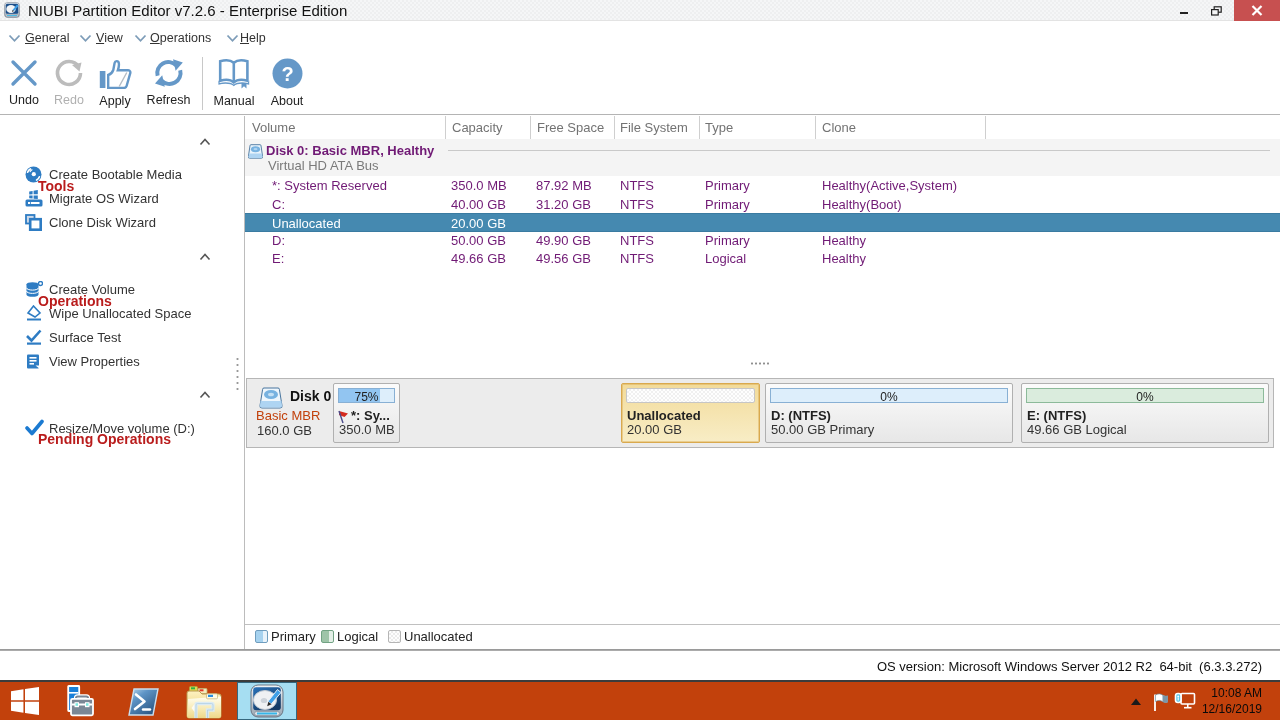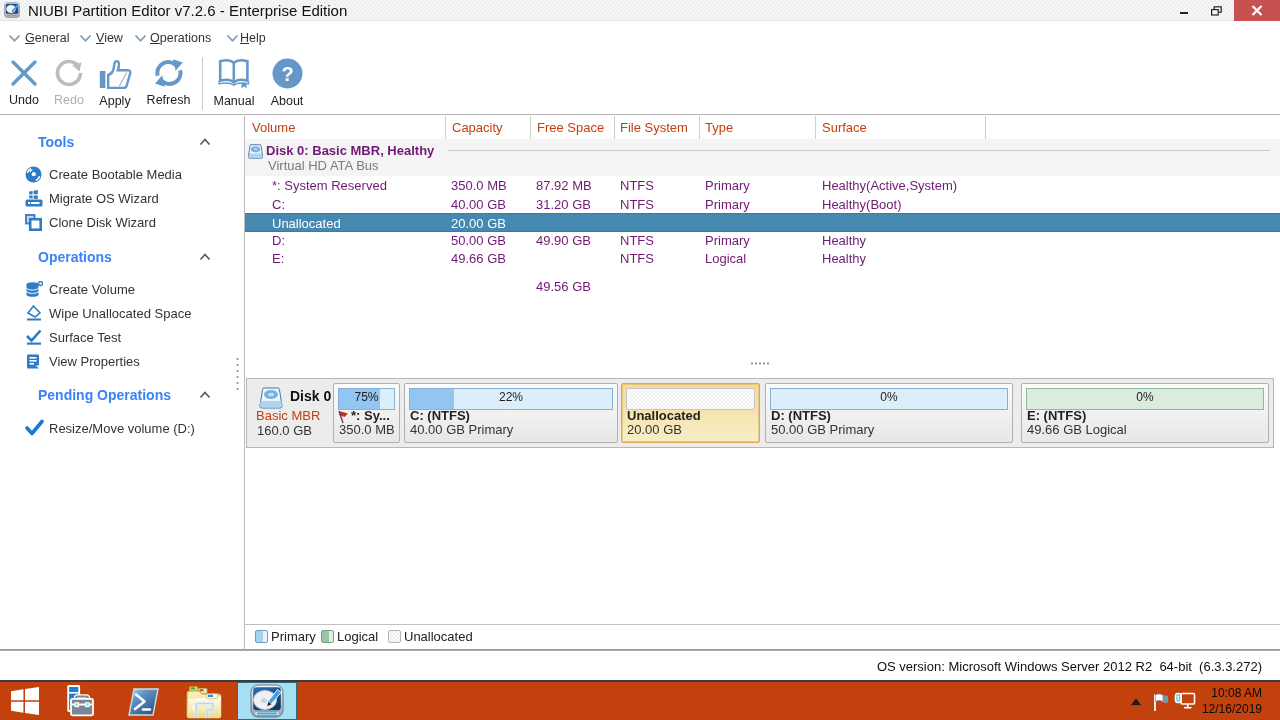--- a/index.html
+++ b/index.html
@@ -26,42 +26,42 @@
 
 
 #toolbar { left:0; top:50px; width:1280px; height:65px; background:#fff; border-bottom:1px solid #b4b4b4; }
 .tb { position:absolute; top:8px; text-align:center; }
 .tb .lbl { font-size:12.5px; color:#222; margin-top:1px; }
 .tb.disabled .lbl { color:#b0b0b0; }
 #tb-sep { left:202px; top:7px; width:1px; height:53px; background:#c8c8c8; }
 
 
 #sidebar { left:0; top:116px; width:244px; height:533px; background:#fff; }
-.side-h { position:absolute; left:38px; font-size:14px; font-weight:bold; color:#3b82f6; }
+.side-h { position:absolute; left:38px; font-size:14px; font-weight:bold; color:#b91c1c;margin-top:44px; }
 .side-chev { position:absolute; left:199px; color:#444; }
 .side-item { position:absolute; left:49px; font-size:13px; color:#333; white-space:nowrap; }
 .side-ico { position:absolute; left:25px; }
 #vsep { left:244px; top:116px; width:1px; height:533px; background:#bcbcbc; }
 
 
 #table { left:245px; top:116px; width:1035px; height:533px; background:#fff; }
-.th { position:absolute; top:4px; font-size:13px; color:#c2410c; }
+.th { position:absolute; top:4px; font-size:13px; color:#737373; }
 .thsep { position:absolute; top:0; width:1px; height:23px; background:#cfcfcf; }
 #thead { position:absolute; left:0; top:0; width:1035px; height:23px; background:#fff; }
 #grouprow { position:absolute; left:0; top:23px; width:1035px; height:37px; background:#f4f4f4; }
 .cell { position:absolute; font-size:13px; color:#701a75; white-space:nowrap; }
 .row { position:absolute; left:0; width:1035px; height:19px; }
 #selrow { background:#4589b0; border-top:1px solid #3a7ba1; border-bottom:1px solid #3a7ba1; }
 #selrow .cell { color:#fff; }
 
 
 #splitdots { left:750px; top:362px; width:19px; height:3px; background-image:radial-gradient(circle, #909090 1px, transparent 1.2px); background-size:4px 3px; background-position:0 50%; }
 #diskmap { left:246px; top:378px; width:1028px; height:70px; background:#ececec; border:1px solid #b6b6b6; }
 .blk { position:absolute; top:4px; height:60px; background:linear-gradient(#fbfbfb,#e7e7e7); border:1px solid #b0b0b0; border-radius:2px; }
-.blk .bar { position:absolute; left:4px; top:4px; right:4px; height:22px; font-size:12px; color:#222; text-align:center; line-height:16px; }
+.blk .bar { position:absolute; left:4px; top:4px; right:4px; height:15px; font-size:12px; color:#222; text-align:center; line-height:16px; }
 .blk .l1 { position:absolute; left:5px; top:24px; font-size:13px; font-weight:bold; color:#222; white-space:nowrap; }
 .blk .l2 { position:absolute; left:5px; top:37.5px; font-size:13px; color:#333; white-space:nowrap; }
 
 
 #legend { left:245px; top:624px; width:1035px; height:25px; background:#fff; border-top:1px solid #c0c0c0; }
 .sw { position:absolute; top:5px; width:13px; height:13px; border-radius:2px; }
 .lg-t { position:absolute; top:4px; font-size:13px; color:#222; }
 
 #appbottom { left:0; top:649px; width:1280px; height:1px; background:#9a9a9a; }
 
@@ -261,21 +261,21 @@
 
 <div class="abs" style="left:236px; top:356px; width:3px; height:36px; background-image:radial-gradient(circle, #999 1px, transparent 1.2px); background-size:3px 6px;"></div>
 
 <div id="table" class="abs">
   <div id="thead">
     <div class="th" style="left:7px;">Volume</div>
     <div class="th" style="left:207px;">Capacity</div>
     <div class="th" style="left:292px;">Free Space</div>
     <div class="th" style="left:375px;">File System</div>
     <div class="th" style="left:460px;">Type</div>
-    <div class="th" style="left:577px;">Surface</div>
+    <div class="th" style="left:577px;">Clone</div>
     <div class="thsep" style="left:200px;"></div>
     <div class="thsep" style="left:285px;"></div>
     <div class="thsep" style="left:369px;"></div>
     <div class="thsep" style="left:454px;"></div>
     <div class="thsep" style="left:570px;"></div>
     <div class="thsep" style="left:740px;"></div>
   </div>
   <div id="grouprow">
     <svg style="position:absolute; left:3px; top:5px;" width="15" height="15" viewBox="0 0 15 15">
         <path d="M3 0.7 L12 0.7 A1 1 0 0 1 13 1.7 L14.6 12.4 A1.4 1.4 0 0 1 13.2 14.2 L1.8 14.2 A1.4 1.4 0 0 1 0.4 12.4 L2 1.7 A1 1 0 0 1 3 0.7 Z" fill="#eaf4fc" stroke="#48759e" stroke-width="0.9"></path>
@@ -311,21 +311,21 @@
     <div class="cell" style="left:27px; top:2px;">D:</div>
     <div class="cell" style="left:206px; top:2px;">50.00 GB</div>
     <div class="cell" style="left:291px; top:2px;">49.90 GB</div>
     <div class="cell" style="left:375px; top:2px;">NTFS</div>
     <div class="cell" style="left:460px; top:2px;">Primary</div>
     <div class="cell" style="left:577px; top:2px;">Healthy</div>
   </div>
   <div class="row" style="top:133px;">
     <div class="cell" style="left:27px; top:2px;">E:</div>
     <div class="cell" style="left:206px; top:2px;">49.66 GB</div>
-    <div class="cell" style="left:291px; top:2px;margin-top:28px;">49.56 GB</div>
+    <div class="cell" style="left:291px; top:2px;">49.56 GB</div>
     <div class="cell" style="left:375px; top:2px;">NTFS</div>
     <div class="cell" style="left:460px; top:2px;">Logical</div>
     <div class="cell" style="left:577px; top:2px;">Healthy</div>
   </div>
 </div>
 
 <div id="splitdots" class="abs"></div>
 <div id="diskmap" class="abs">
   <svg style="position:absolute; left:12px; top:8px;" width="24" height="22" viewBox="0 0 24 22">
       <path d="M5 1 L19 1 A1.4 1.4 0 0 1 20.4 2.4 L23 18.6 A2 2 0 0 1 21 21 L3 21 A2 2 0 0 1 1 18.6 L3.6 2.4 A1.4 1.4 0 0 1 5 1 Z" fill="#eef6fc" stroke="#48759e" stroke-width="1"></path>
@@ -338,25 +338,20 @@
   <div class="abs" style="left:10px; top:44px; font-size:13px; color:#333;">160.0 GB</div>
 
   <div class="blk" style="left:86px; width:67px;">
     <div class="bar" style="background:linear-gradient(to right, #92c5f1 75%, #ddeefb 75%); border:1px solid #88b0d4;">75%</div>
     <svg style="position:absolute; left:3px; top:26px;" width="14" height="14" viewBox="0 0 14 14">
         <path d="M2 1 L11 3.5 L7.5 7 L2 5 Z" fill="#d42a1e"></path>
         <path d="M2 1 L6 13" stroke="#4a4a8a" stroke-width="1.4"></path>
       </svg>
     <div class="l1" style="left:17px;">*: Sy...</div>
     <div class="l2">350.0 MB</div>
-  </div>
-  <div class="blk" style="left:157px; width:214px;">
-    <div class="bar" style="background:linear-gradient(to right, #92c5f1 22%, #ddeefb 22%); border:1px solid #88b0d4;">22%</div>
-    <div class="l1">C: (NTFS)</div>
-    <div class="l2">40.00 GB Primary</div>
   </div>
   <div class="blk" style="left:374px; width:139px; background:linear-gradient(#f2db9a,#f8edc6); border:1px solid #d9a94e; box-shadow:inset 0 0 0 1px rgba(217,169,78,0.45);">
     <div class="bar" style="background:#fefefe; background-image:conic-gradient(#f0f0f0 25%, transparent 25% 50%, #f0f0f0 50% 75%, transparent 75%); background-size:4px 4px; border:1px solid #c6c6c6; border-radius:2px; top:4px; left:4px; right:4px;"></div>
     <div class="l1" style="top:24px;">Unallocated</div>
     <div class="l2" style="top:37.5px;">20.00 GB</div>
   </div>
   <div class="blk" style="left:518px; width:248px;">
     <div class="bar" style="background:#ddeefb; border:1px solid #88b0d4;">0%</div>
     <div class="l1">D: (NTFS)</div>
     <div class="l2">50.00 GB Primary</div>

